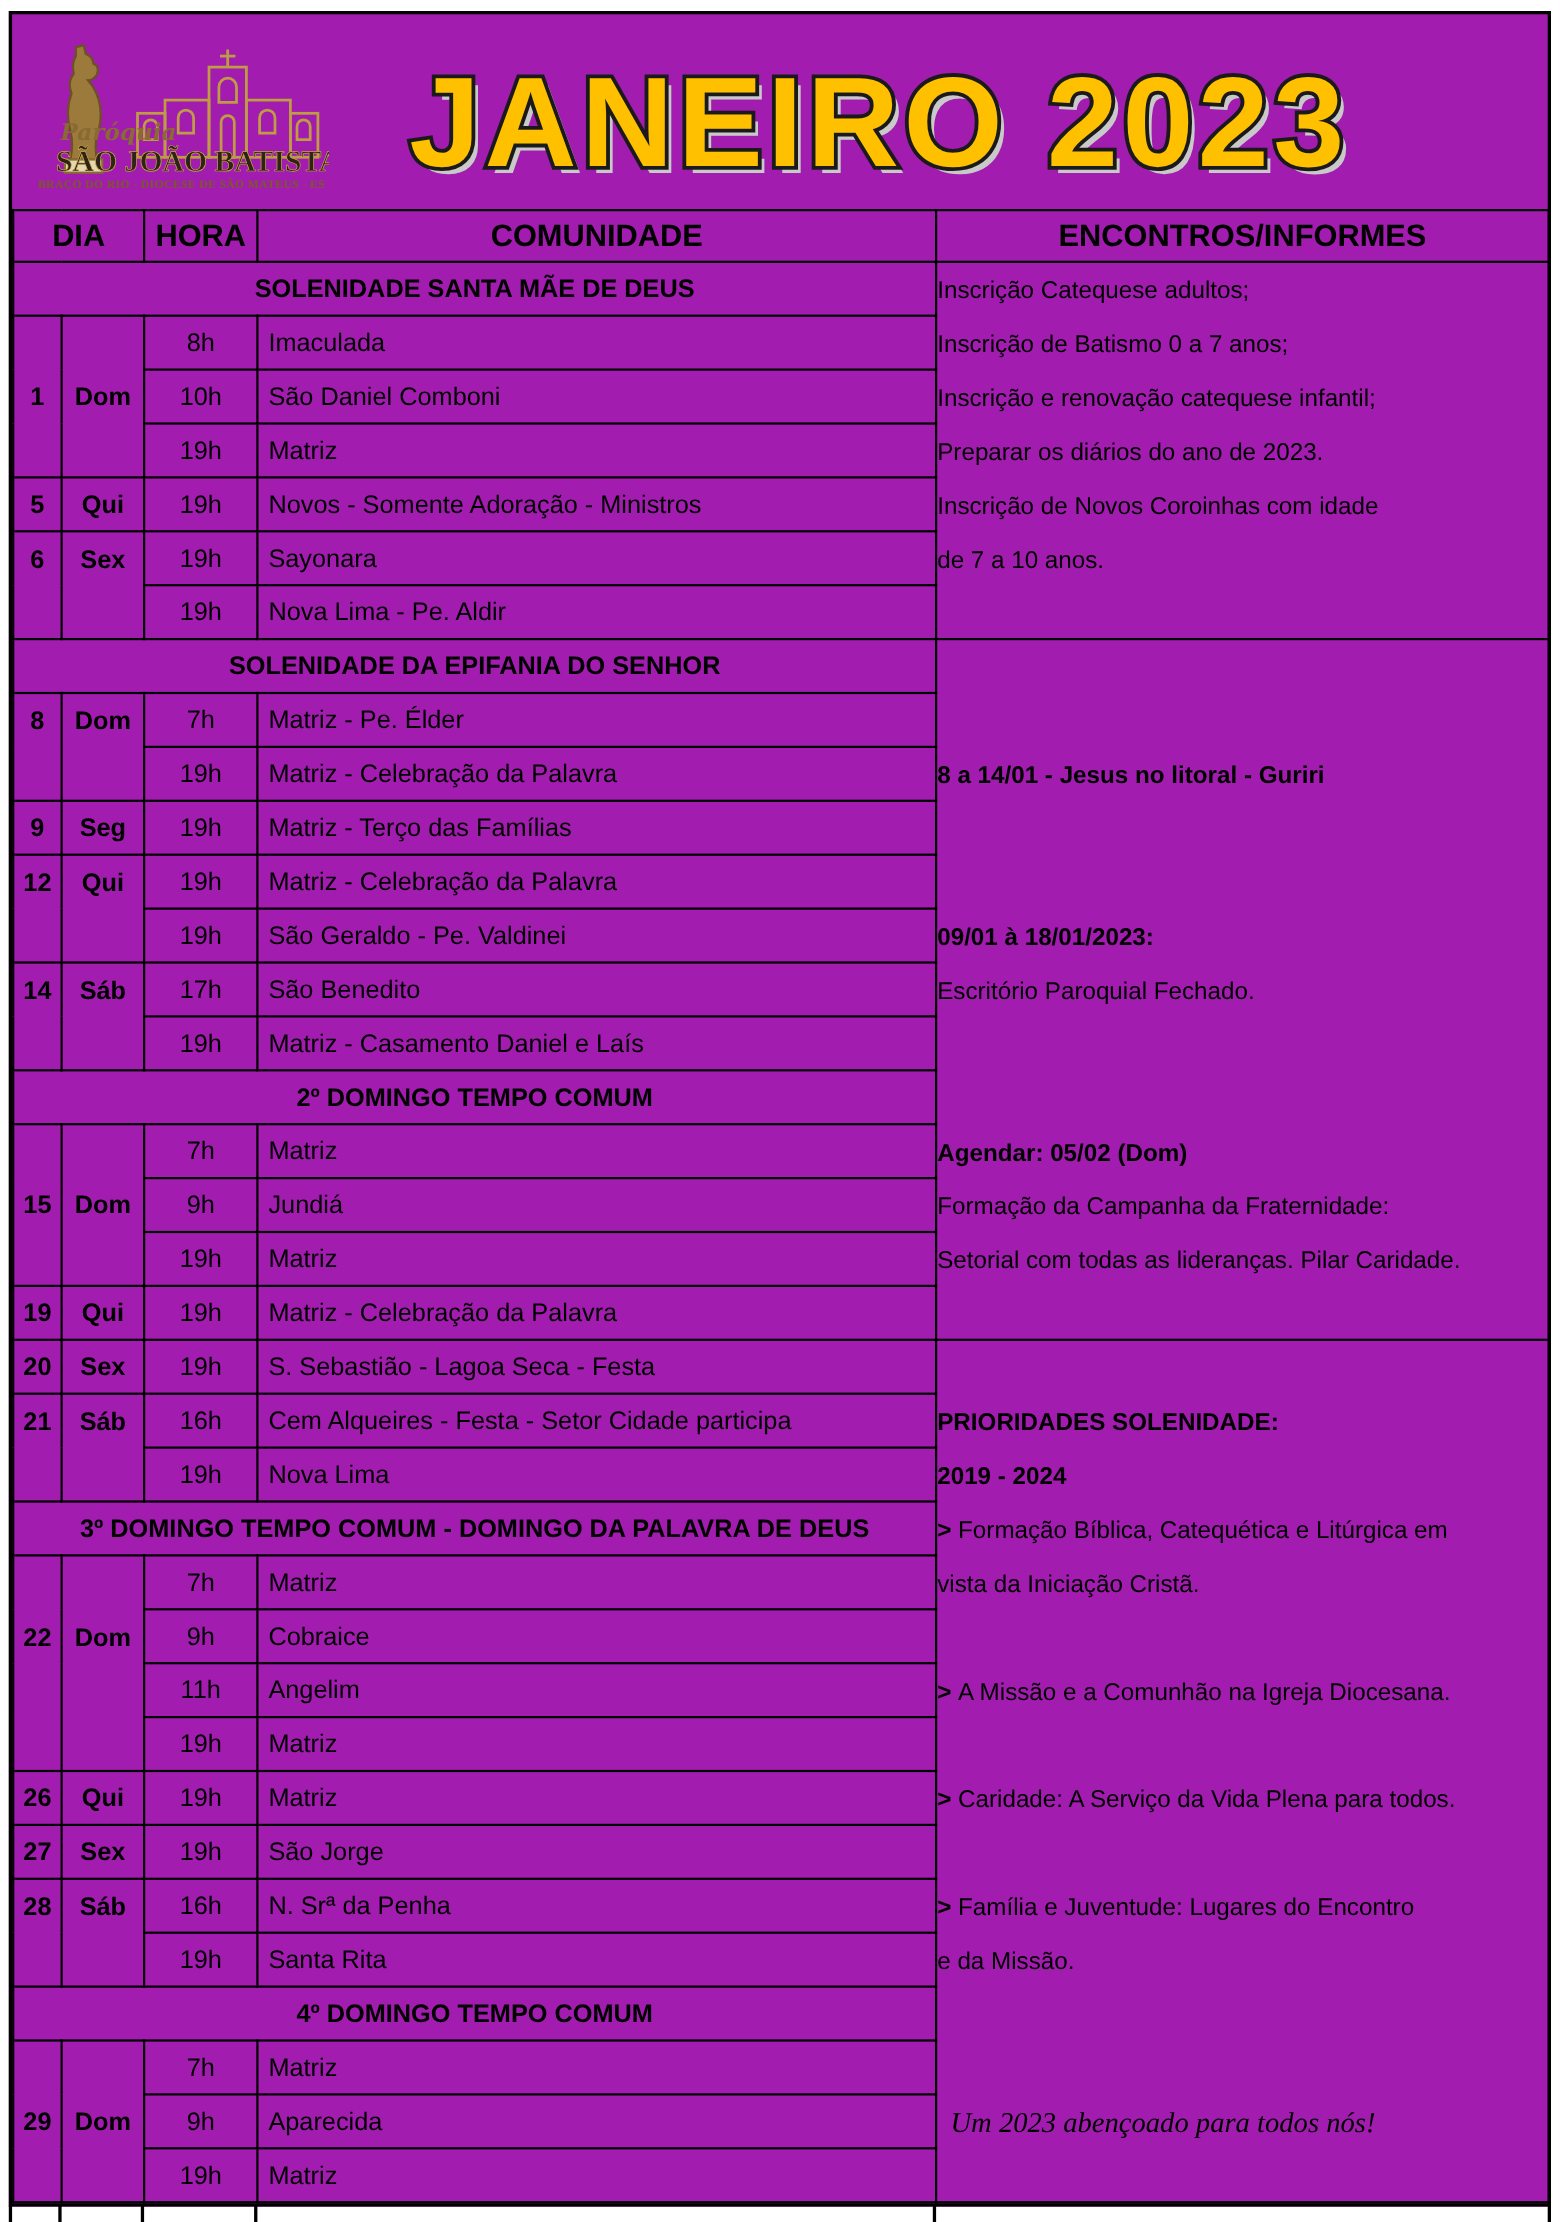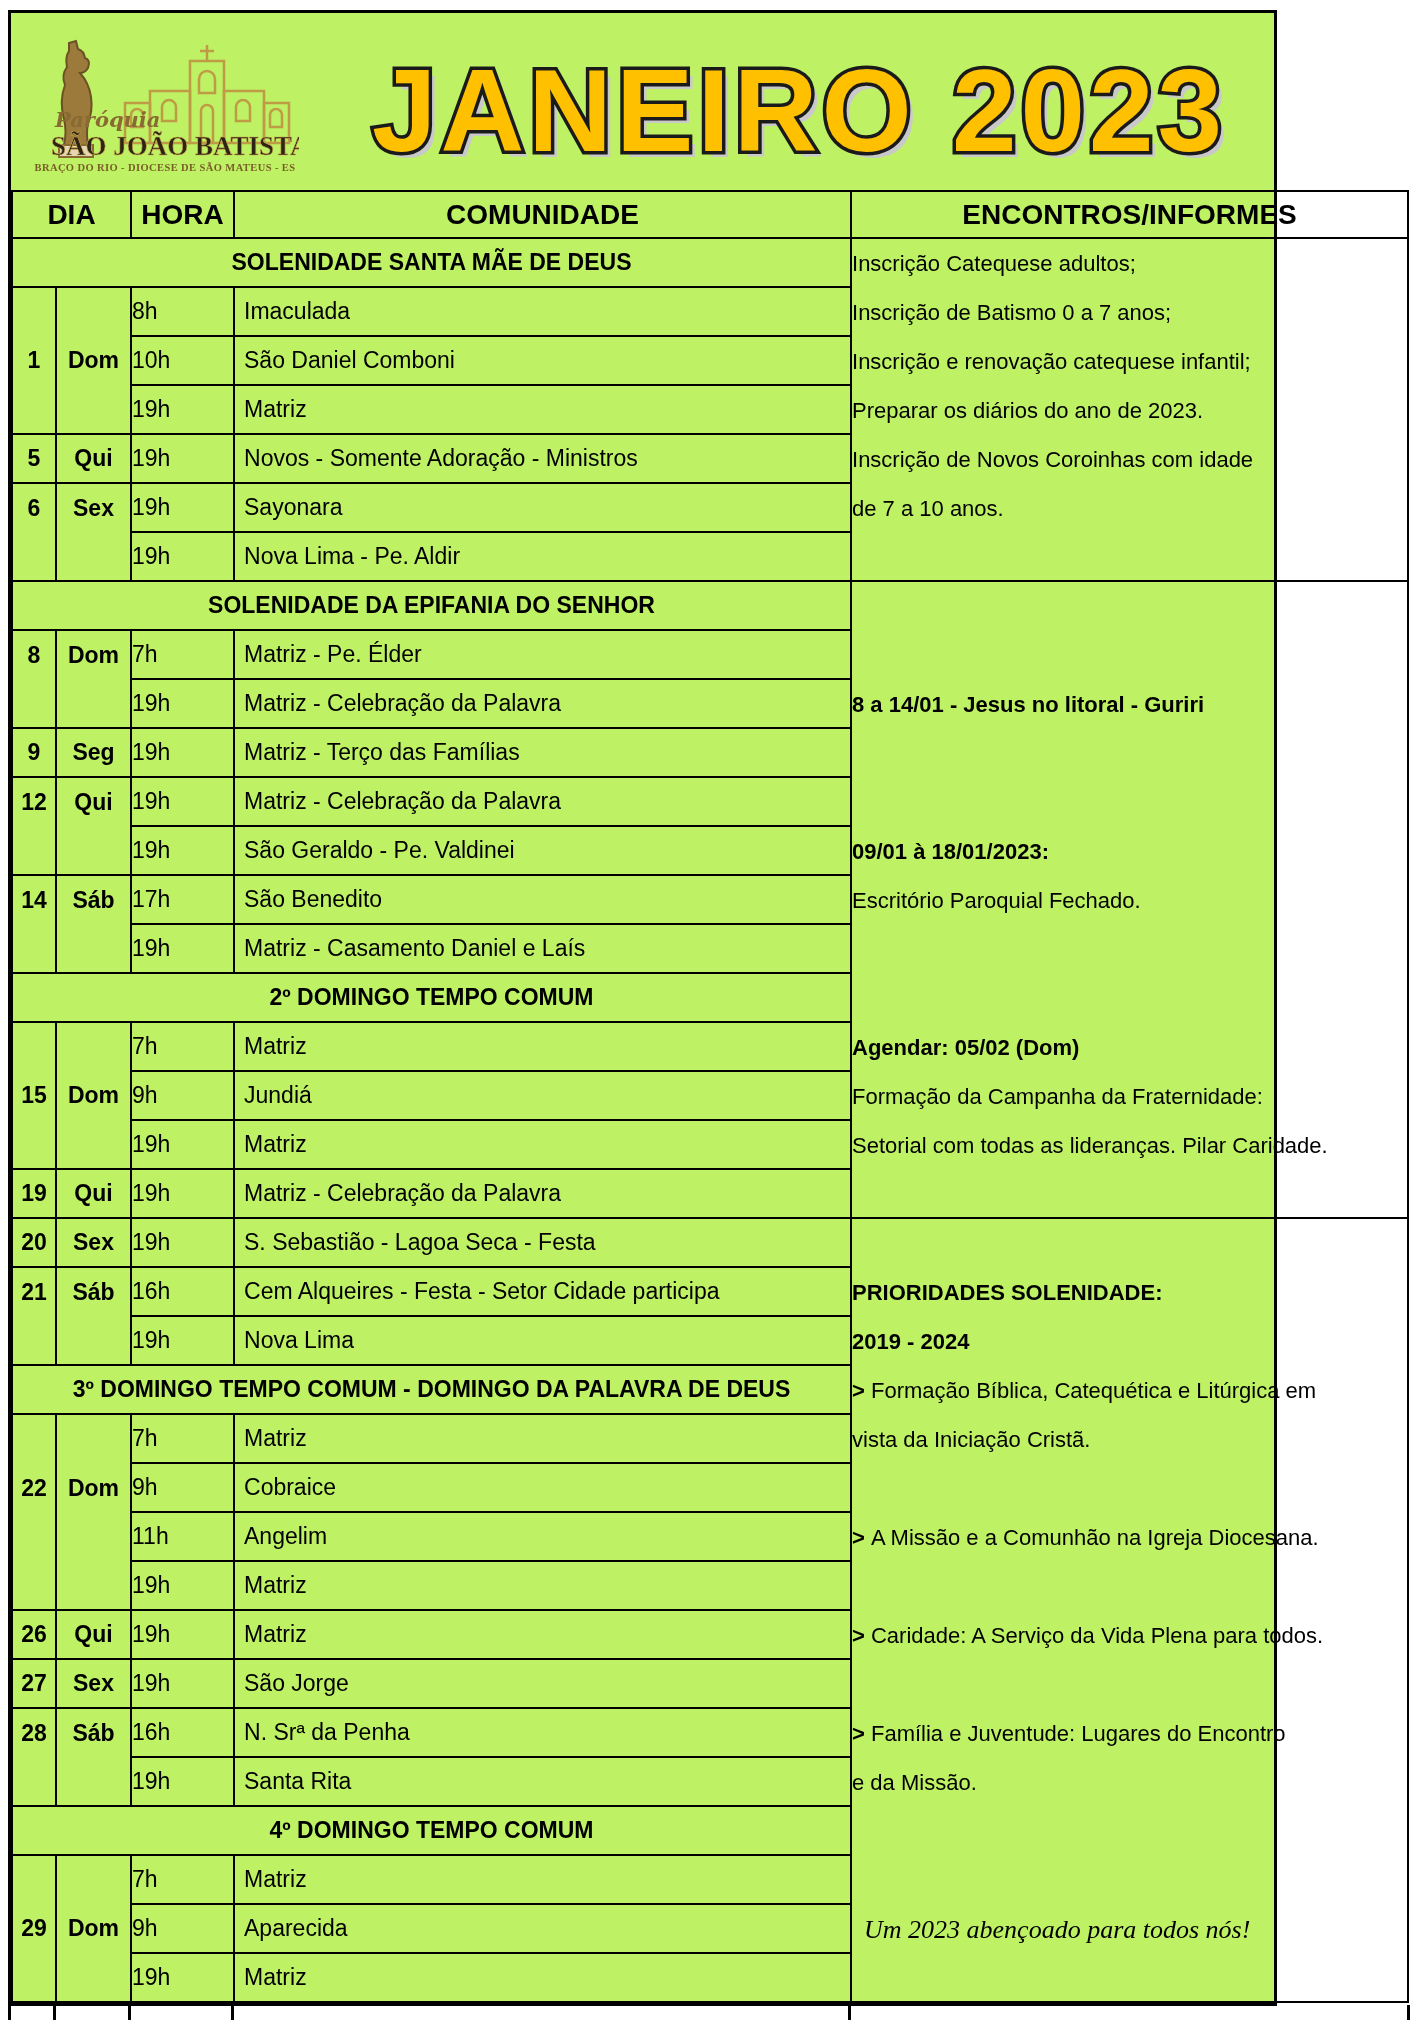--- a/index.html
+++ b/index.html
@@ -1,32 +1,32 @@
 <!DOCTYPE html>
 <html><head>
 <meta charset="utf-8">
 <style>
   html,body{margin:0;padding:0;background:#fff;}
   .page{position:relative;width:1418px;height:2020px;background:#fff;overflow:hidden;
         font-family:"Liberation Sans",sans-serif;color:#000;}
-  .doc{position:absolute;left:8px;top:10px;width:1269px;border:3px solid #000;
-       box-sizing:border-box;background:#bef264;}
+  .doc{position:absolute;left:8px;top:10px;width:1402px;border:3px solid #000;
+       box-sizing:border-box;background:#a21caf;}
   .band{height:177px;position:relative;overflow:visible;}
   .logo{position:absolute;left:20px;top:26px;}
   .titlewrap{position:absolute;left:288px;top:28px;}
   table.sched{border-collapse:collapse;table-layout:fixed;width:1396px;}
   .sched th,.sched td{border:2px solid #000;box-sizing:border-box;padding:0;
         font-family:"Liberation Sans",sans-serif;overflow:hidden;}
   .sched thead th{height:47px;font-size:28px;font-weight:700;text-align:center;}
   .sched tbody td{height:49px;font-size:23px;}
   td.sec{font-weight:700;text-align:center;font-size:24px;}
   td.num,td.dow{font-weight:700;text-align:center;font-size:24px;}
   td.vtop{vertical-align:top;line-height:49px;}
   td.vrow2{vertical-align:top;line-height:49px;padding-top:49px;}
-  td.hora{}
+  td.hora{text-align:center;}
   td.com{padding-left:9px;}
   td.enc{vertical-align:top;}
   td.enc p{margin:0;height:49px;line-height:49px;text-align:left;font-size:22px;font-weight:400;}
   td.enc p.b,td.enc span.b{font-weight:700;}
   td.enc p.script{font-family:Liberation Serif, serif;font-style:italic;font-size:26px;margin-left:12px;}
   .stub{position:absolute;width:3px;height:15px;background:#000;top:2005px;}
 </style>
 </head>
 <body>
 

